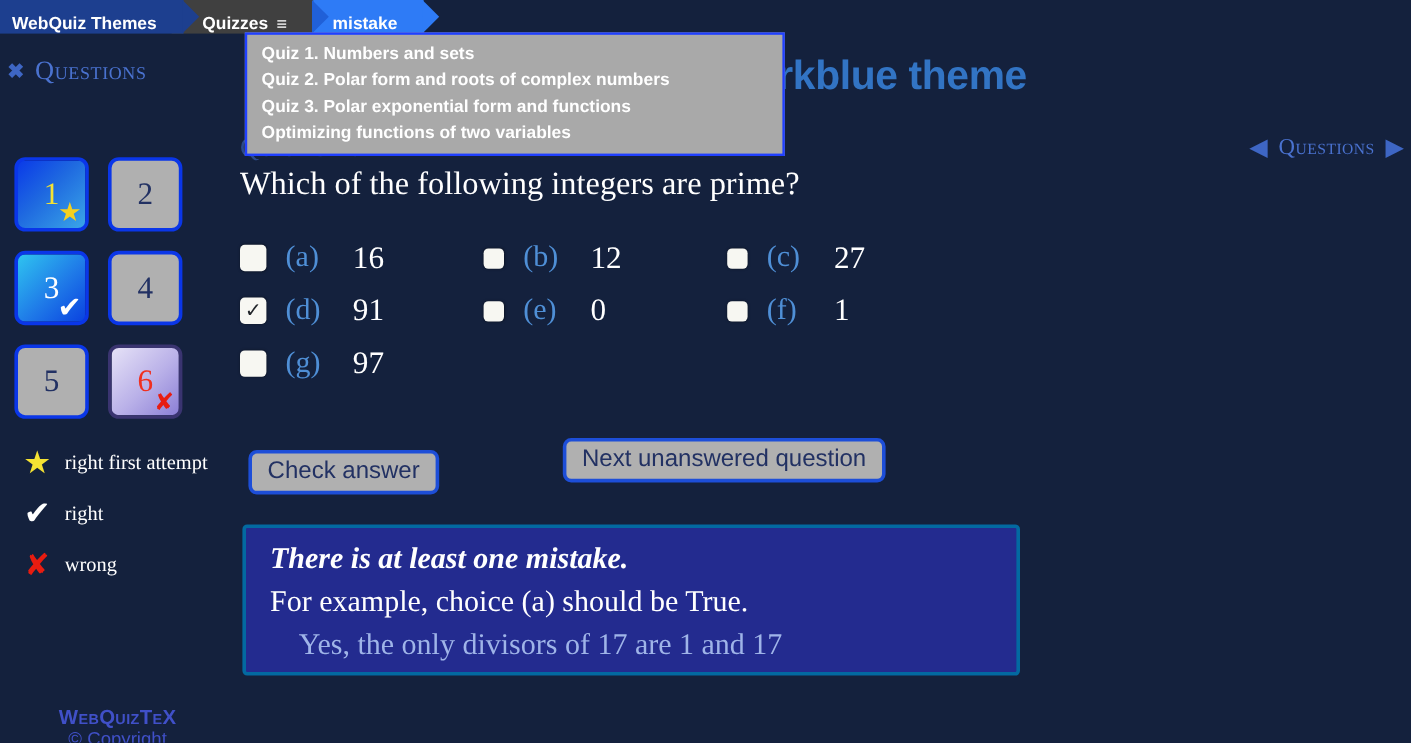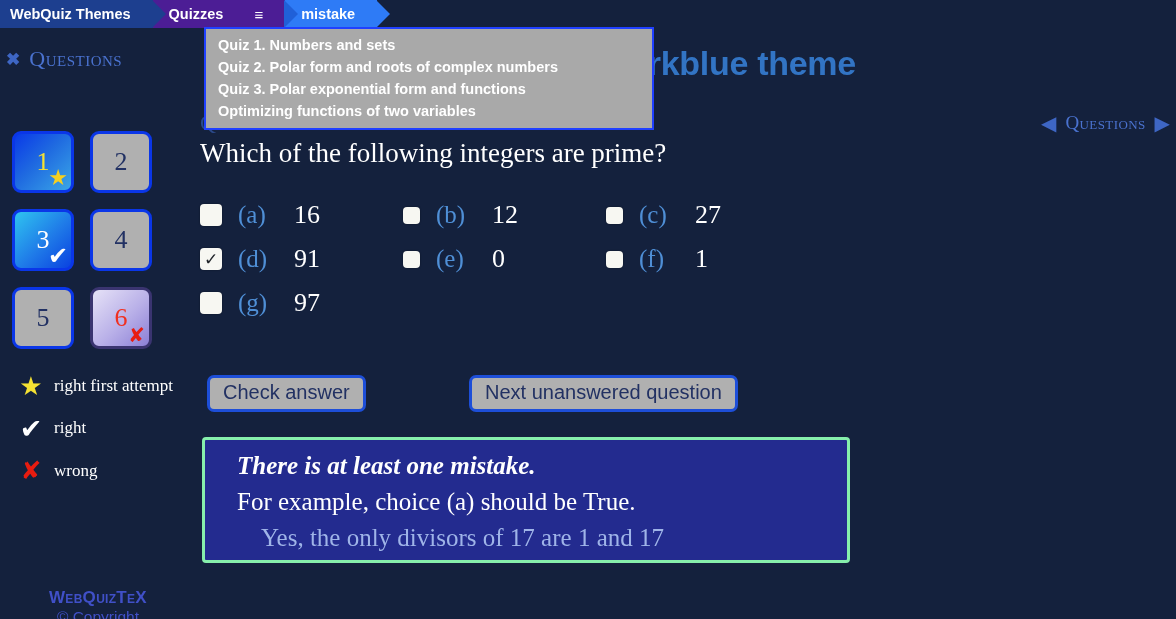--- a/index.html
+++ b/index.html
@@ -13,29 +13,29 @@
   #page { position: relative; width: 1176px; height: 619px; background: #14213d; }
 
   
   .navbar {
     position: absolute; top: 0; left: 0; width: 1176px; height: 28px;
     display: flex; align-items: stretch;
     z-index: 40;
   }
   .crumb {
     position: relative;
-    display: flex; align-items: center;
+    display: flex; align-items: flex-end;
     font-weight: bold; font-size: 14.5px;
     color: #ffffff;
     padding: 0 22px 0 14px;
     white-space: nowrap;
     height: 28px;
   }
   .crumb.c1 { background: #1d3f8f; z-index: 3; padding-left: 10px; }
-  .crumb.c2 { background: #4c1d95; z-index: 2; margin-left: -10px; padding-left: 26px; gap: 24px; }
+  .crumb.c2 { background: #404040; z-index: 2; margin-left: -10px; padding-left: 26px; }
   .crumb.c3 { background: #2e7bf6; z-index: 1; margin-left: -10px; padding-left: 26px; }
 
   
   .crumb.c1::after, .crumb.c2::after, .crumb.c3::after {
     content: ""; position: absolute; right: -13px; top: 0;
     width: 0; height: 0;
     border-top: 14px solid transparent;
     border-bottom: 14px solid transparent;
     z-index: 5;
   }
@@ -205,30 +205,30 @@
     border: 3px solid #1d4ed8;
     border-radius: 7px;
     color: #223163;
     font-family: "Liberation Sans", sans-serif;
     font-size: 20px;
     padding: 3px 13px 5px 13px;
     white-space: nowrap;
     cursor: pointer;
   }
   .btn-check { left: 11px; top: 347px; }
-  .btn-next  { left: 273px; top: 347px; }
+  .btn-next  { left: 273px; top: 337px; }
 
   
   .feedback {
     position: absolute; left: 6px; top: 409px;
     width: 648px; height: 126px;
     background: #232b8f;
-    border: 3px solid #86efac;
+    border: 3px solid #0369a1;
     border-radius: 4px;
-    padding: 8px 32px;
+    padding: 8px 20px;
   }
   .fb-line {
     font-family: "Liberation Serif", serif;
     font-size: 25px; line-height: 36px;
   }
   .fb-1 { color: #ffffff; font-style: italic; font-weight: bold; }
   .fb-2 { color: #ffffff; }
   .fb-3 { color: #9fb4e8; margin-left: 24px; }
 </style>
 </head>

